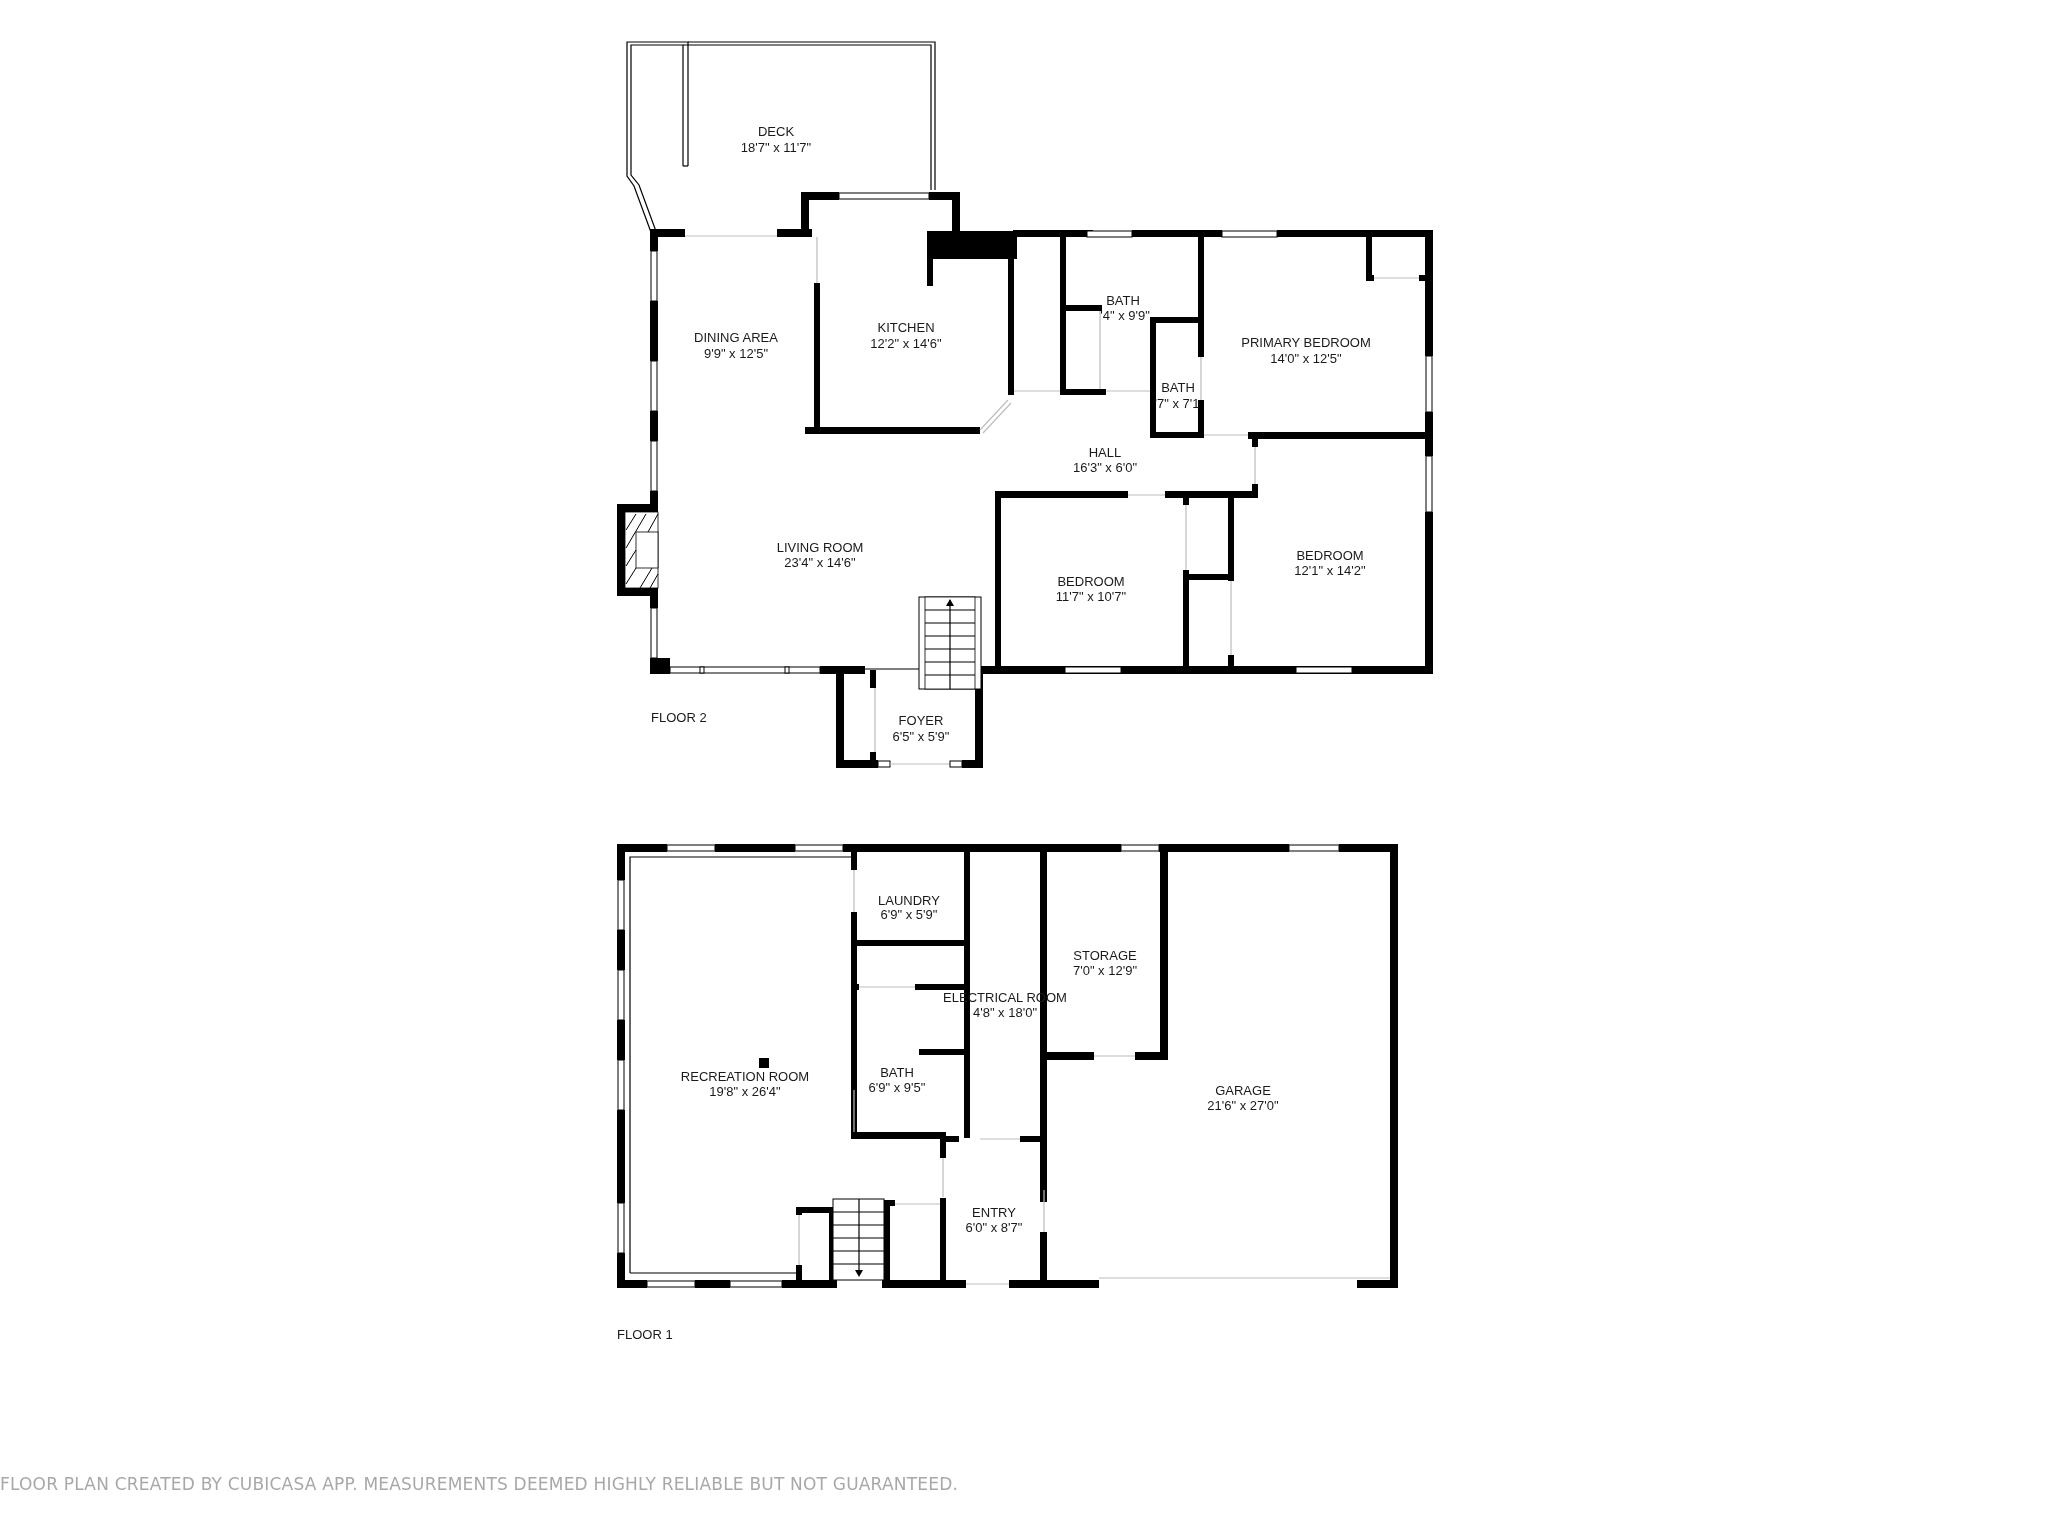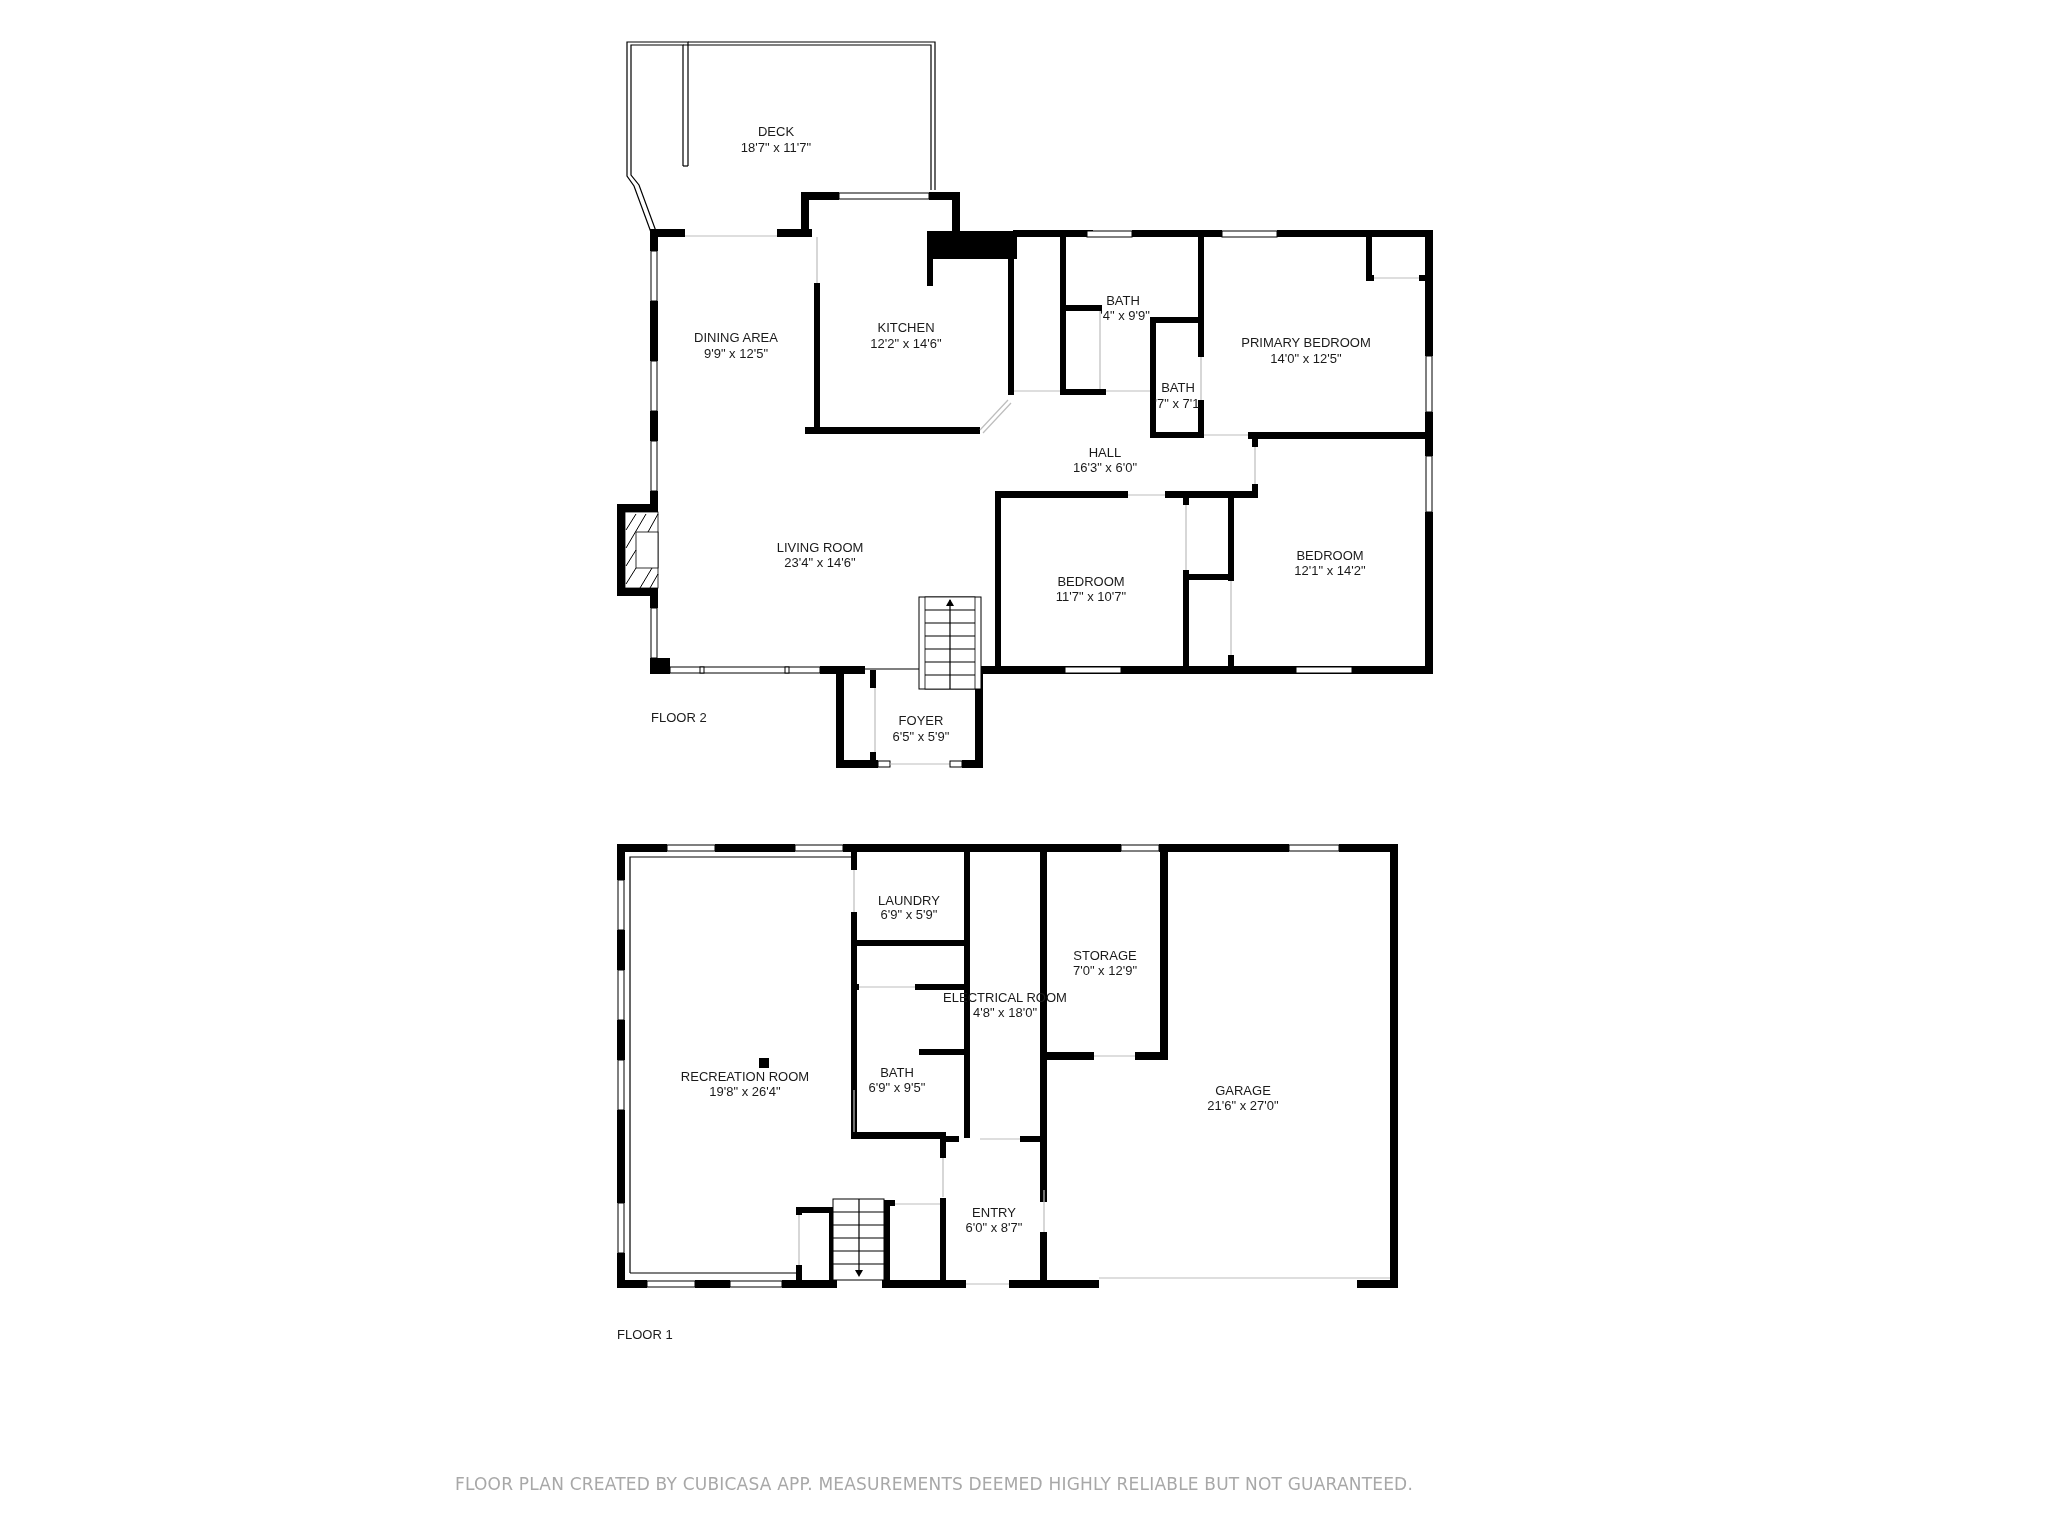--- a/index.html
+++ b/index.html
@@ -6,21 +6,21 @@
   body { width:2048px; height:1536px; position:relative; overflow:hidden; font-family:"Liberation Sans", sans-serif; }
   #plan { position:absolute; left:0; top:0; width:2048px; height:1536px; }
   .wall { fill:#000000; }
   .thin { fill:none; stroke:#000; stroke-width:1.2; }
   .win { fill:#ffffff; stroke:#000; stroke-width:1; }
   .door { stroke:#bdbdbd; stroke-width:1.2; fill:none; }
   .room-name, .room-dim { font-family:"Liberation Sans", sans-serif; fill:#1a1a1a; text-anchor:middle; }
   .room-name { font-size:13px; }
   .room-dim { font-size:13px; }
   .floor-label { font-family:"Liberation Sans", sans-serif; font-size:13px; fill:#1a1a1a; }
-  .disclaimer { position:absolute; left:12px; width:1844px; top:1474px; text-align:center;
+  .disclaimer { position:absolute; left:0; width:1844px; top:1474px; 
     font-family:"DejaVu Sans", sans-serif; font-size:17px; color:#a8a8a8; letter-spacing:0.2px; }
   .hatch { stroke:#000; stroke-width:1; }
 </style>
 </head>
 <body>
 
 <svg id="plan" viewBox="0 0 2048 1536" xmlns="http://www.w3.org/2000/svg">
 
   <g>
 

